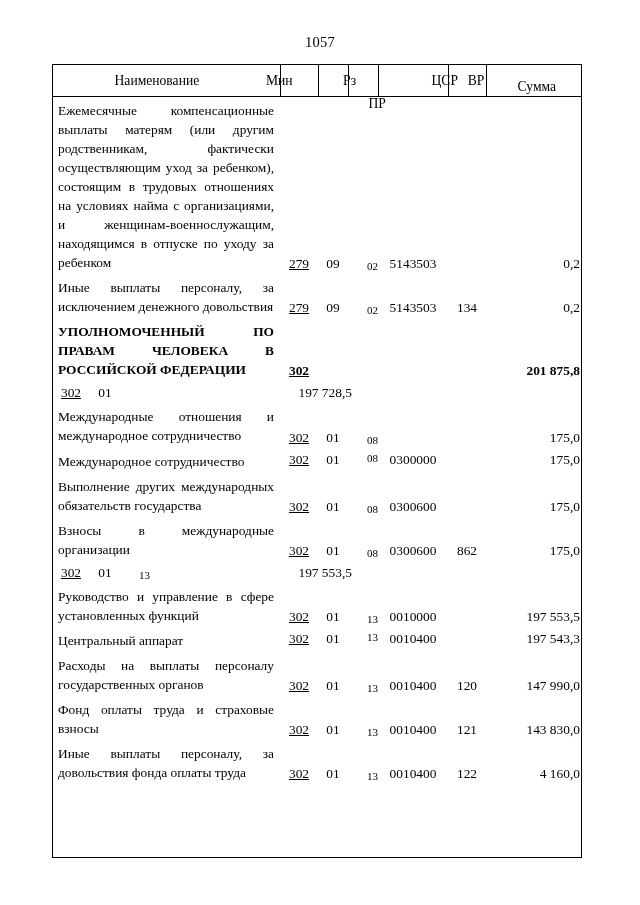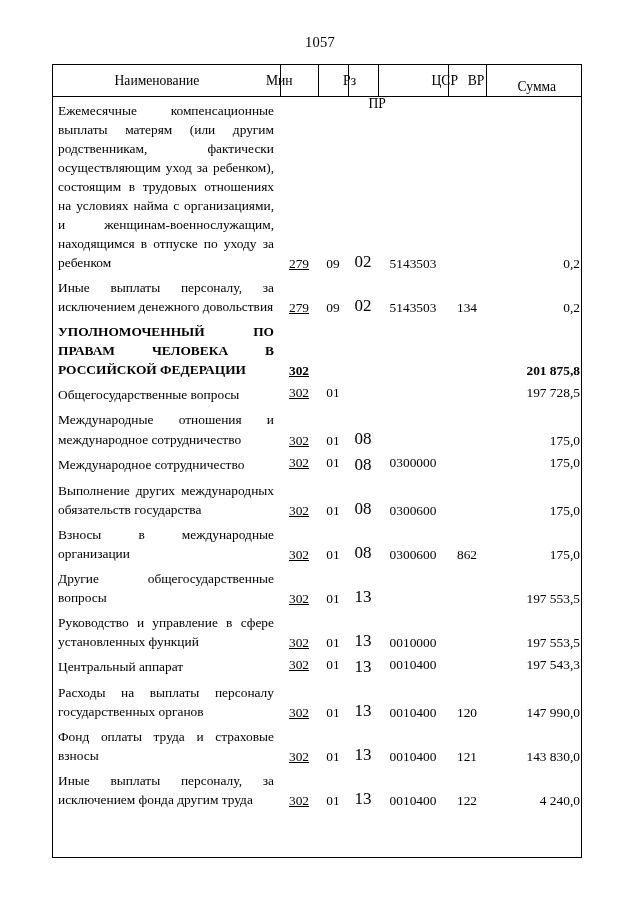--- a/index.html
+++ b/index.html
@@ -73,21 +73,21 @@
     box-sizing: border-box;
     text-align: justify;
     text-align-last: justify;
     line-height: 1.42;
     font-size: 13.4px;
     hyphens: none;
   }
   .c-name.last-left { text-align-last: left; }
   .c-min { width: 38px; text-align: center; font-size: 13.4px; text-decoration: underline; }
   .c-rz  { width: 30px; text-align: center; font-size: 13.4px; }
-  .c-pr  { width: 30px; text-align: center; font-size: 17px; }
+  .c-pr  { width: 30px; text-align: right; font-size: 11px; }
   .c-csr { width: 70px; text-align: center; font-size: 13.4px; }
   .c-vr  { width: 38px; text-align: center; font-size: 13.4px; }
   .c-sum { width: 94px; text-align: right; padding-right: 0; box-sizing: border-box; font-size: 13.4px; }
   .codes-bottom > div { align-self: flex-end; }
   .bold { font-weight: bold; }
   .hdr-name { width: 228px; }
   .hdr-min  { width: 38px; }
   .hdr-rz   { width: 30px; margin-left: 39px; }
   .hdr-pr   { width: 30px; margin-top: 46px; }
   .hdr-csr  { width: 70px; padding-left: 40px; }
@@ -157,21 +157,20 @@
       <div class="row codes-bottom">
         <div class="c-name bold last-left">УПОЛНОМОЧЕННЫЙ ПО ПРАВАМ ЧЕЛОВЕКА В РОССИЙСКОЙ ФЕДЕРАЦИИ</div>
         <div class="c-min bold">302</div>
         <div class="c-rz bold"></div>
         <div class="c-pr bold"></div>
         <div class="c-csr bold"></div>
         <div class="c-vr bold"></div>
         <div class="c-sum bold">201 875,8</div>
       </div>
       <div class="row">
-        <div class="c-name last-left">Общегосударственные вопросы</div>
         <div class="c-min">302</div>
         <div class="c-rz">01</div>
         <div class="c-pr"></div>
         <div class="c-csr"></div>
         <div class="c-vr"></div>
         <div class="c-sum">197 728,5</div>
       </div>
       <div class="row codes-bottom">
         <div class="c-name last-left">Международные отношения и международное сотрудничество</div>
         <div class="c-min">302</div>
@@ -202,21 +201,20 @@
       <div class="row codes-bottom">
         <div class="c-name last-left">Взносы в международные организации</div>
         <div class="c-min">302</div>
         <div class="c-rz">01</div>
         <div class="c-pr">08</div>
         <div class="c-csr">0300600</div>
         <div class="c-vr">862</div>
         <div class="c-sum">175,0</div>
       </div>
       <div class="row codes-bottom">
-        <div class="c-name last-left">Другие общегосударственные вопросы</div>
         <div class="c-min">302</div>
         <div class="c-rz">01</div>
         <div class="c-pr">13</div>
         <div class="c-csr"></div>
         <div class="c-vr"></div>
         <div class="c-sum">197 553,5</div>
       </div>
       <div class="row codes-bottom">
         <div class="c-name last-left">Руководство и управление в сфере установленных функций</div>
         <div class="c-min">302</div>
@@ -247,23 +245,23 @@
       <div class="row codes-bottom">
         <div class="c-name last-left">Фонд оплаты труда и страховые взносы</div>
         <div class="c-min">302</div>
         <div class="c-rz">01</div>
         <div class="c-pr">13</div>
         <div class="c-csr">0010400</div>
         <div class="c-vr">121</div>
         <div class="c-sum">143 830,0</div>
       </div>
       <div class="row codes-bottom">
-        <div class="c-name last-left">Иные выплаты персоналу, за исключением фонда другим труда</div>
+        <div class="c-name last-left">Иные выплаты персоналу, за довольствия фонда оплаты труда</div>
         <div class="c-min">302</div>
         <div class="c-rz">01</div>
         <div class="c-pr">13</div>
         <div class="c-csr">0010400</div>
         <div class="c-vr">122</div>
-        <div class="c-sum">4 240,0</div>
+        <div class="c-sum">4 160,0</div>
       </div>
     </div>
 
 </div>
 
 </body></html>

